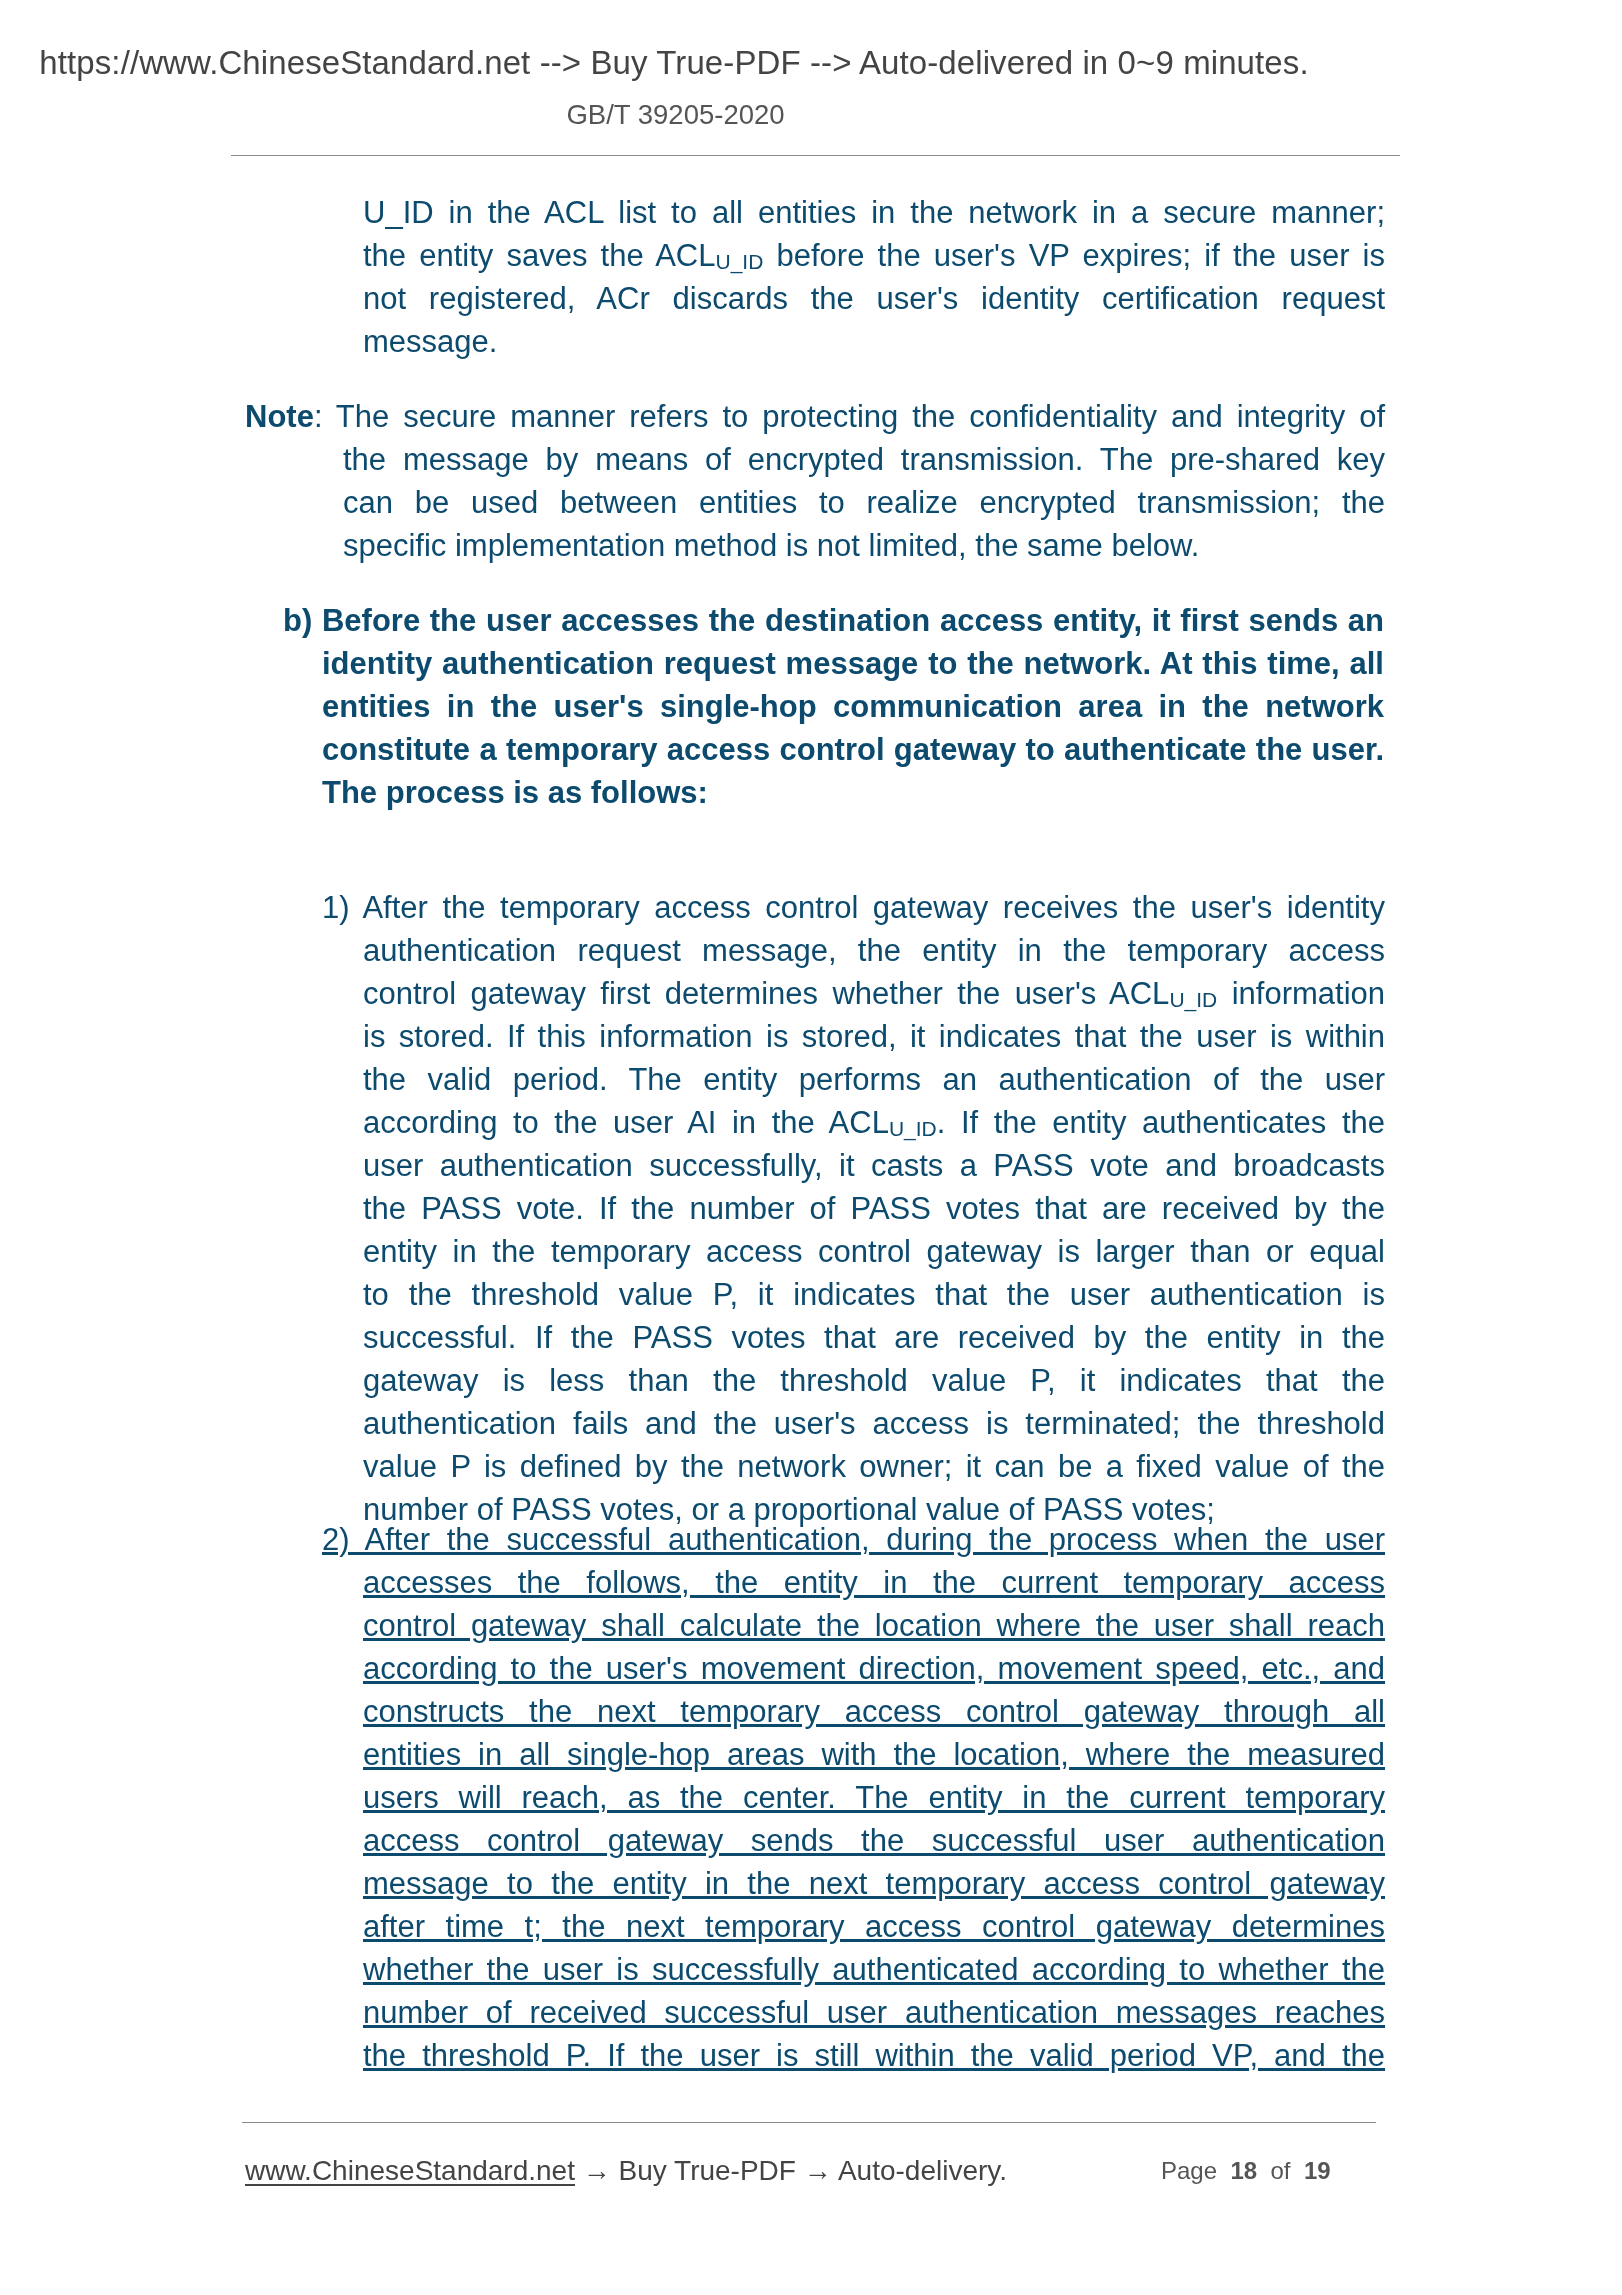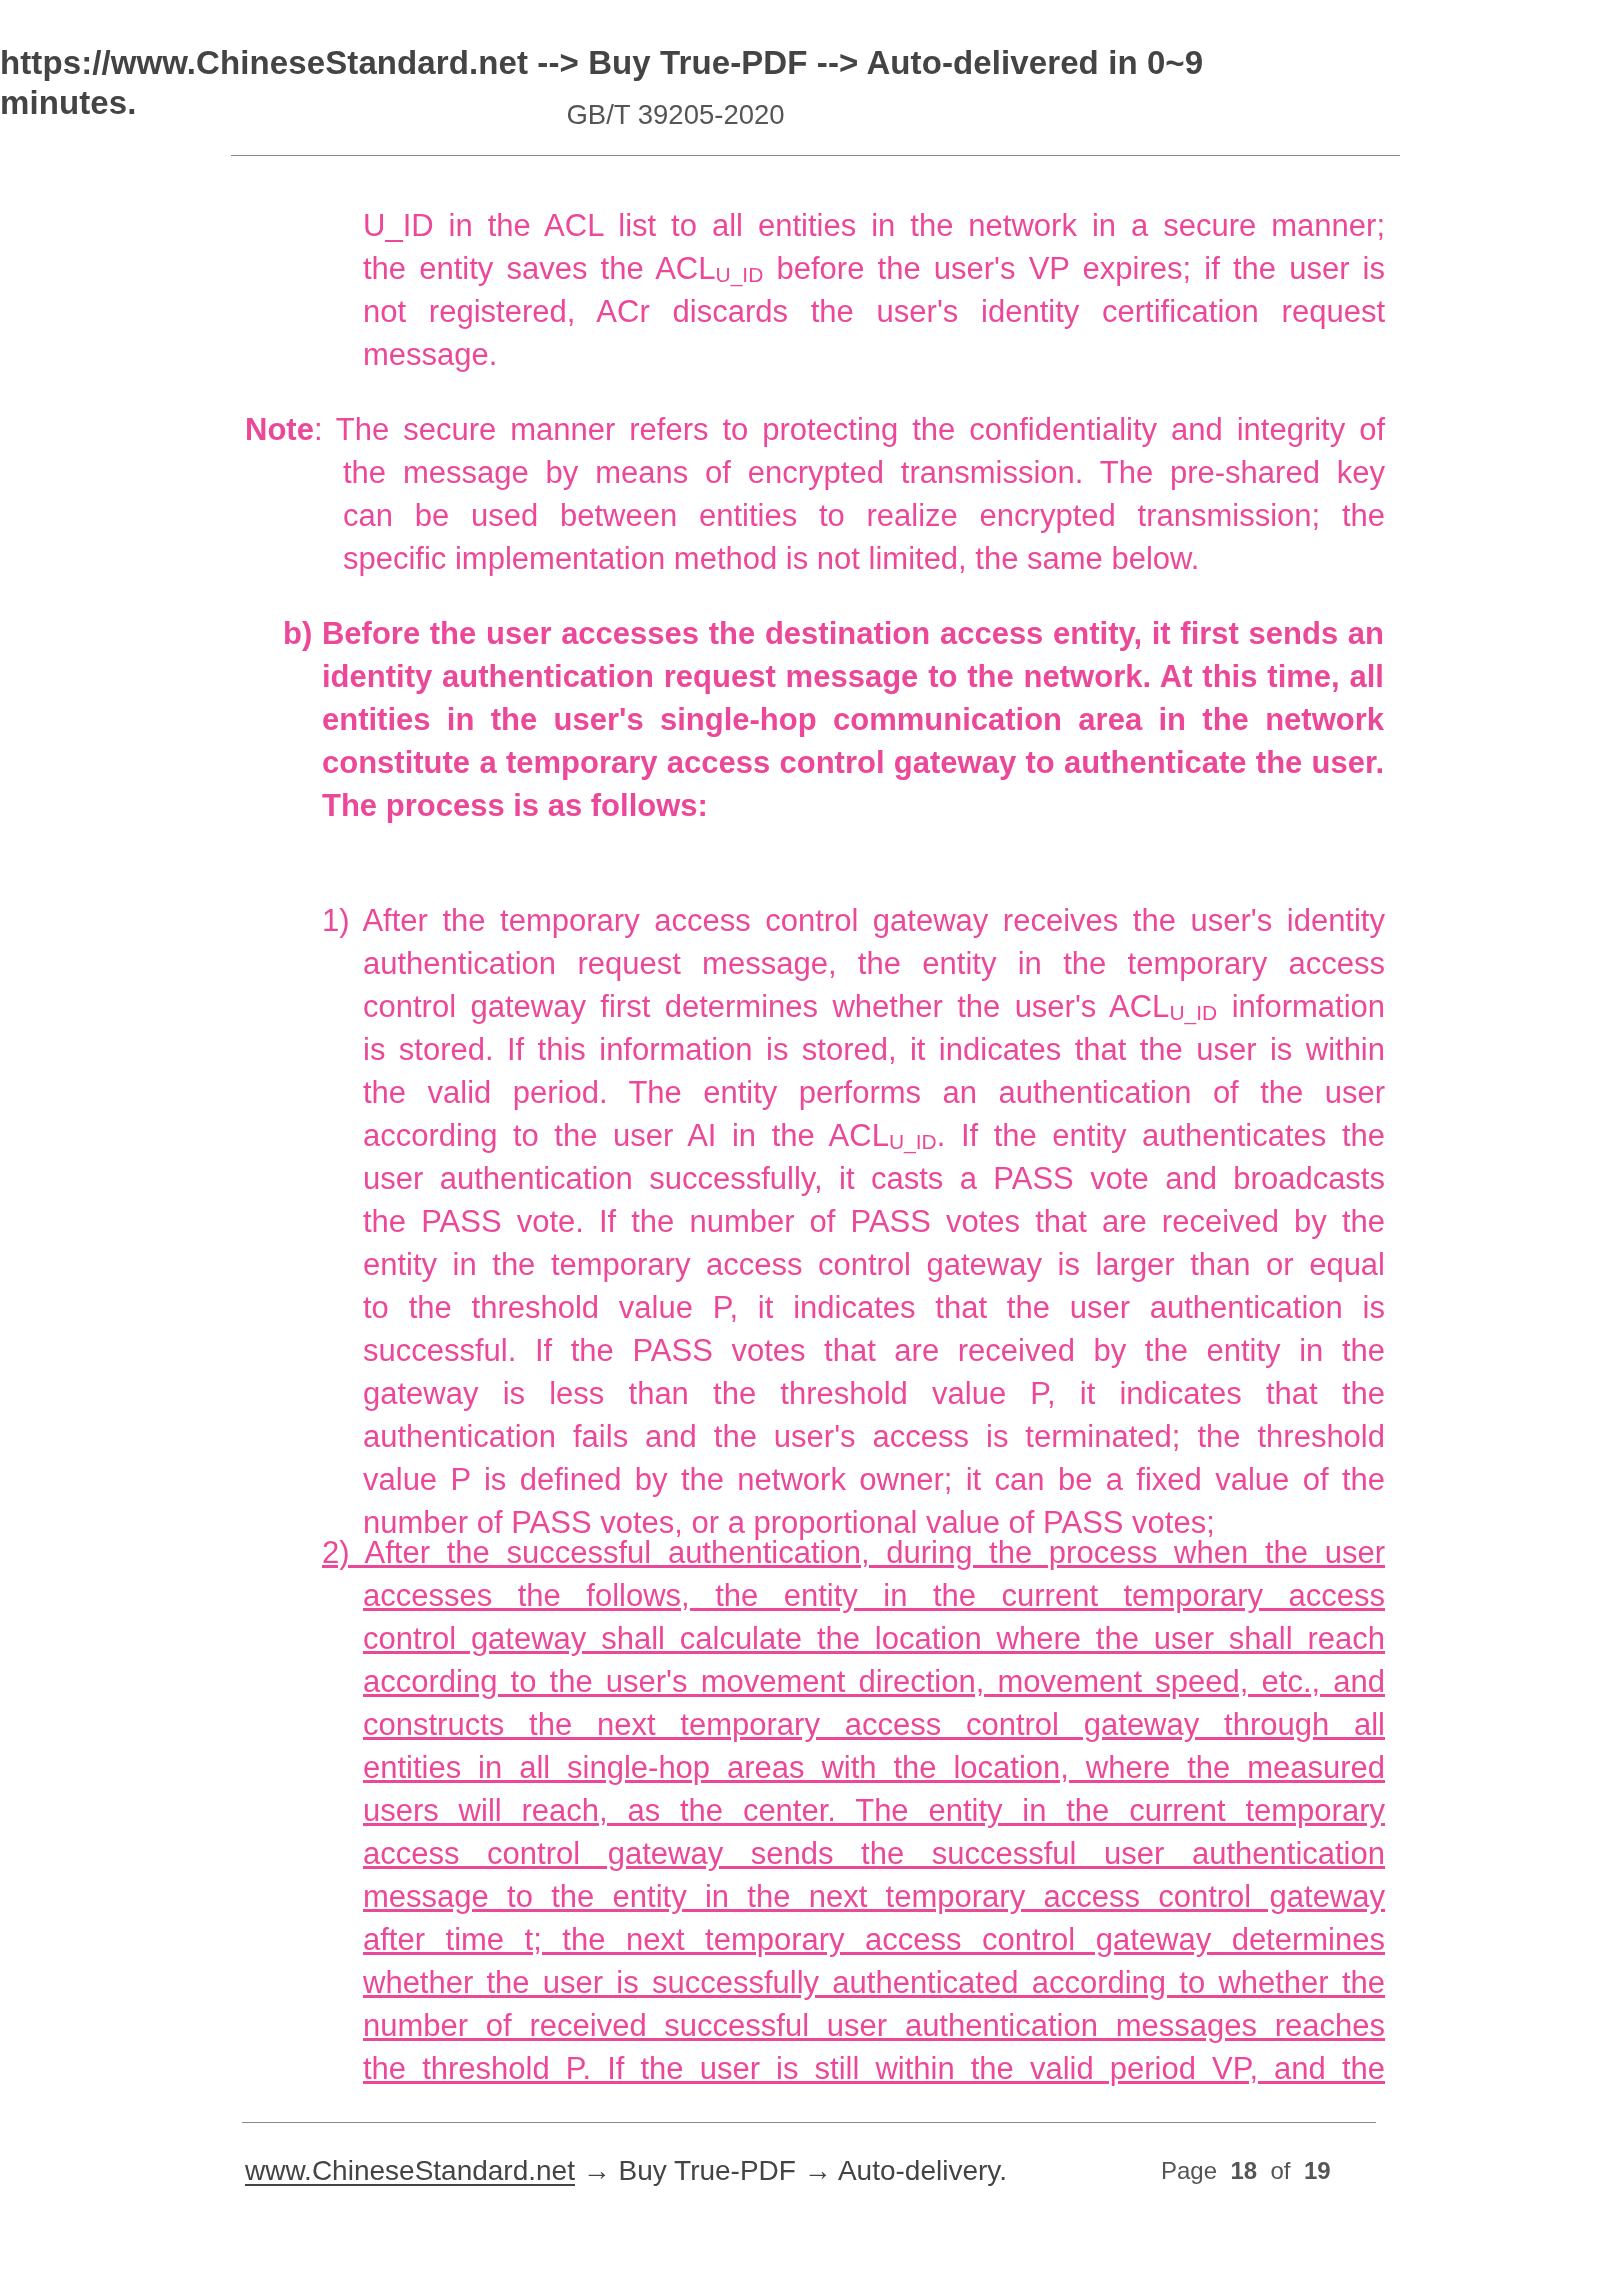--- a/index.html
+++ b/index.html
@@ -13,25 +13,25 @@
       position: relative;
       overflow: hidden;
       font-family: "Liberation Sans", sans-serif;
       color: #000000;
     }
     .hdr-url {
       position: absolute;
       left: 0;
       width: 1348px;
       top: 43px;
+      text-align: center;
       font-size: 33px;
       color: #444444;
       line-height: 40px;
       letter-spacing: 0.1px;
-      font-weight: bold;
     }
     .hdr-std {
       position: absolute;
       left: 0;
       width: 1351px;
       top: 98px;
       text-align: center;
       font-size: 27.5px;
       color: #555555;
       line-height: 33px;
@@ -42,22 +42,21 @@
       width: 1169px;
       top: 155px;
       height: 0;
       border-top: 1.7px solid #8a8a8a;
     }
     .body-text {
       position: absolute;
       font-size: 31px;
       line-height: 43px;
       text-align: justify;
-      color: #ec4899;
-      margin-top: 13px;
+      color: #0c4a6e;
     }
     .body-text .ln {
       display: block;
       white-space: nowrap;
     }
     .body-text .ln.j {
       text-align: justify;
       text-align-last: justify;
       white-space: normal;
     }

